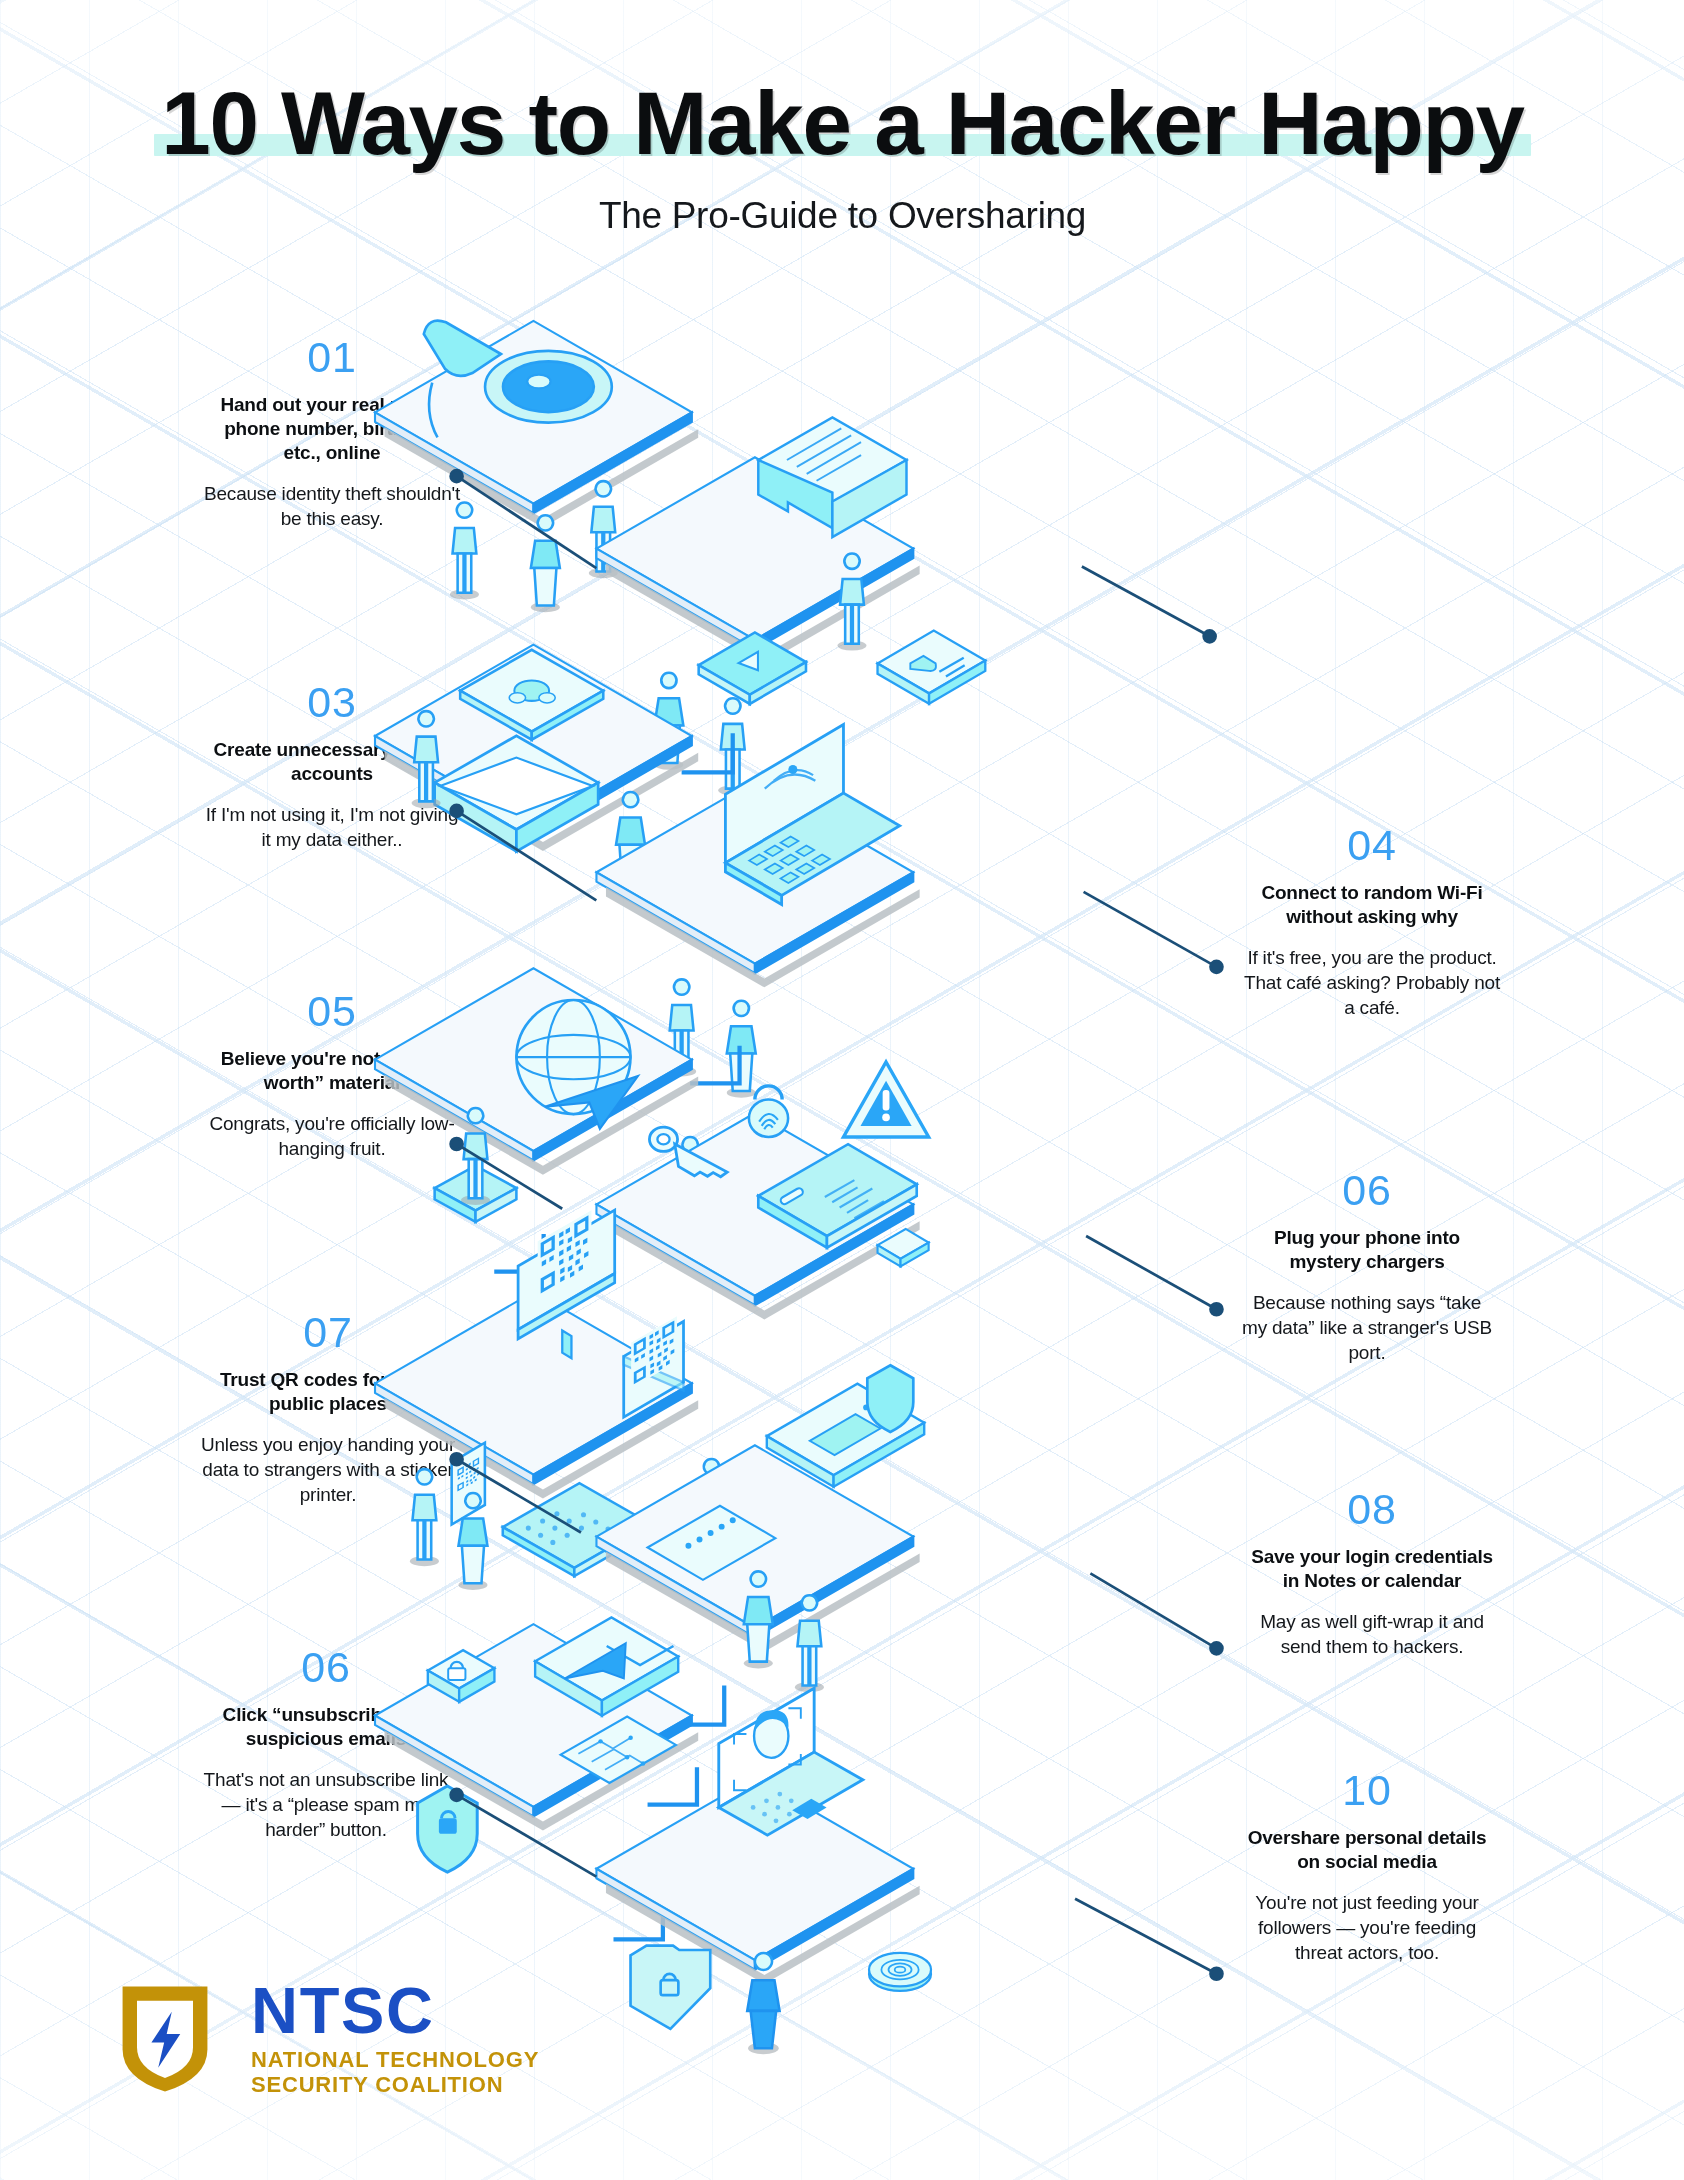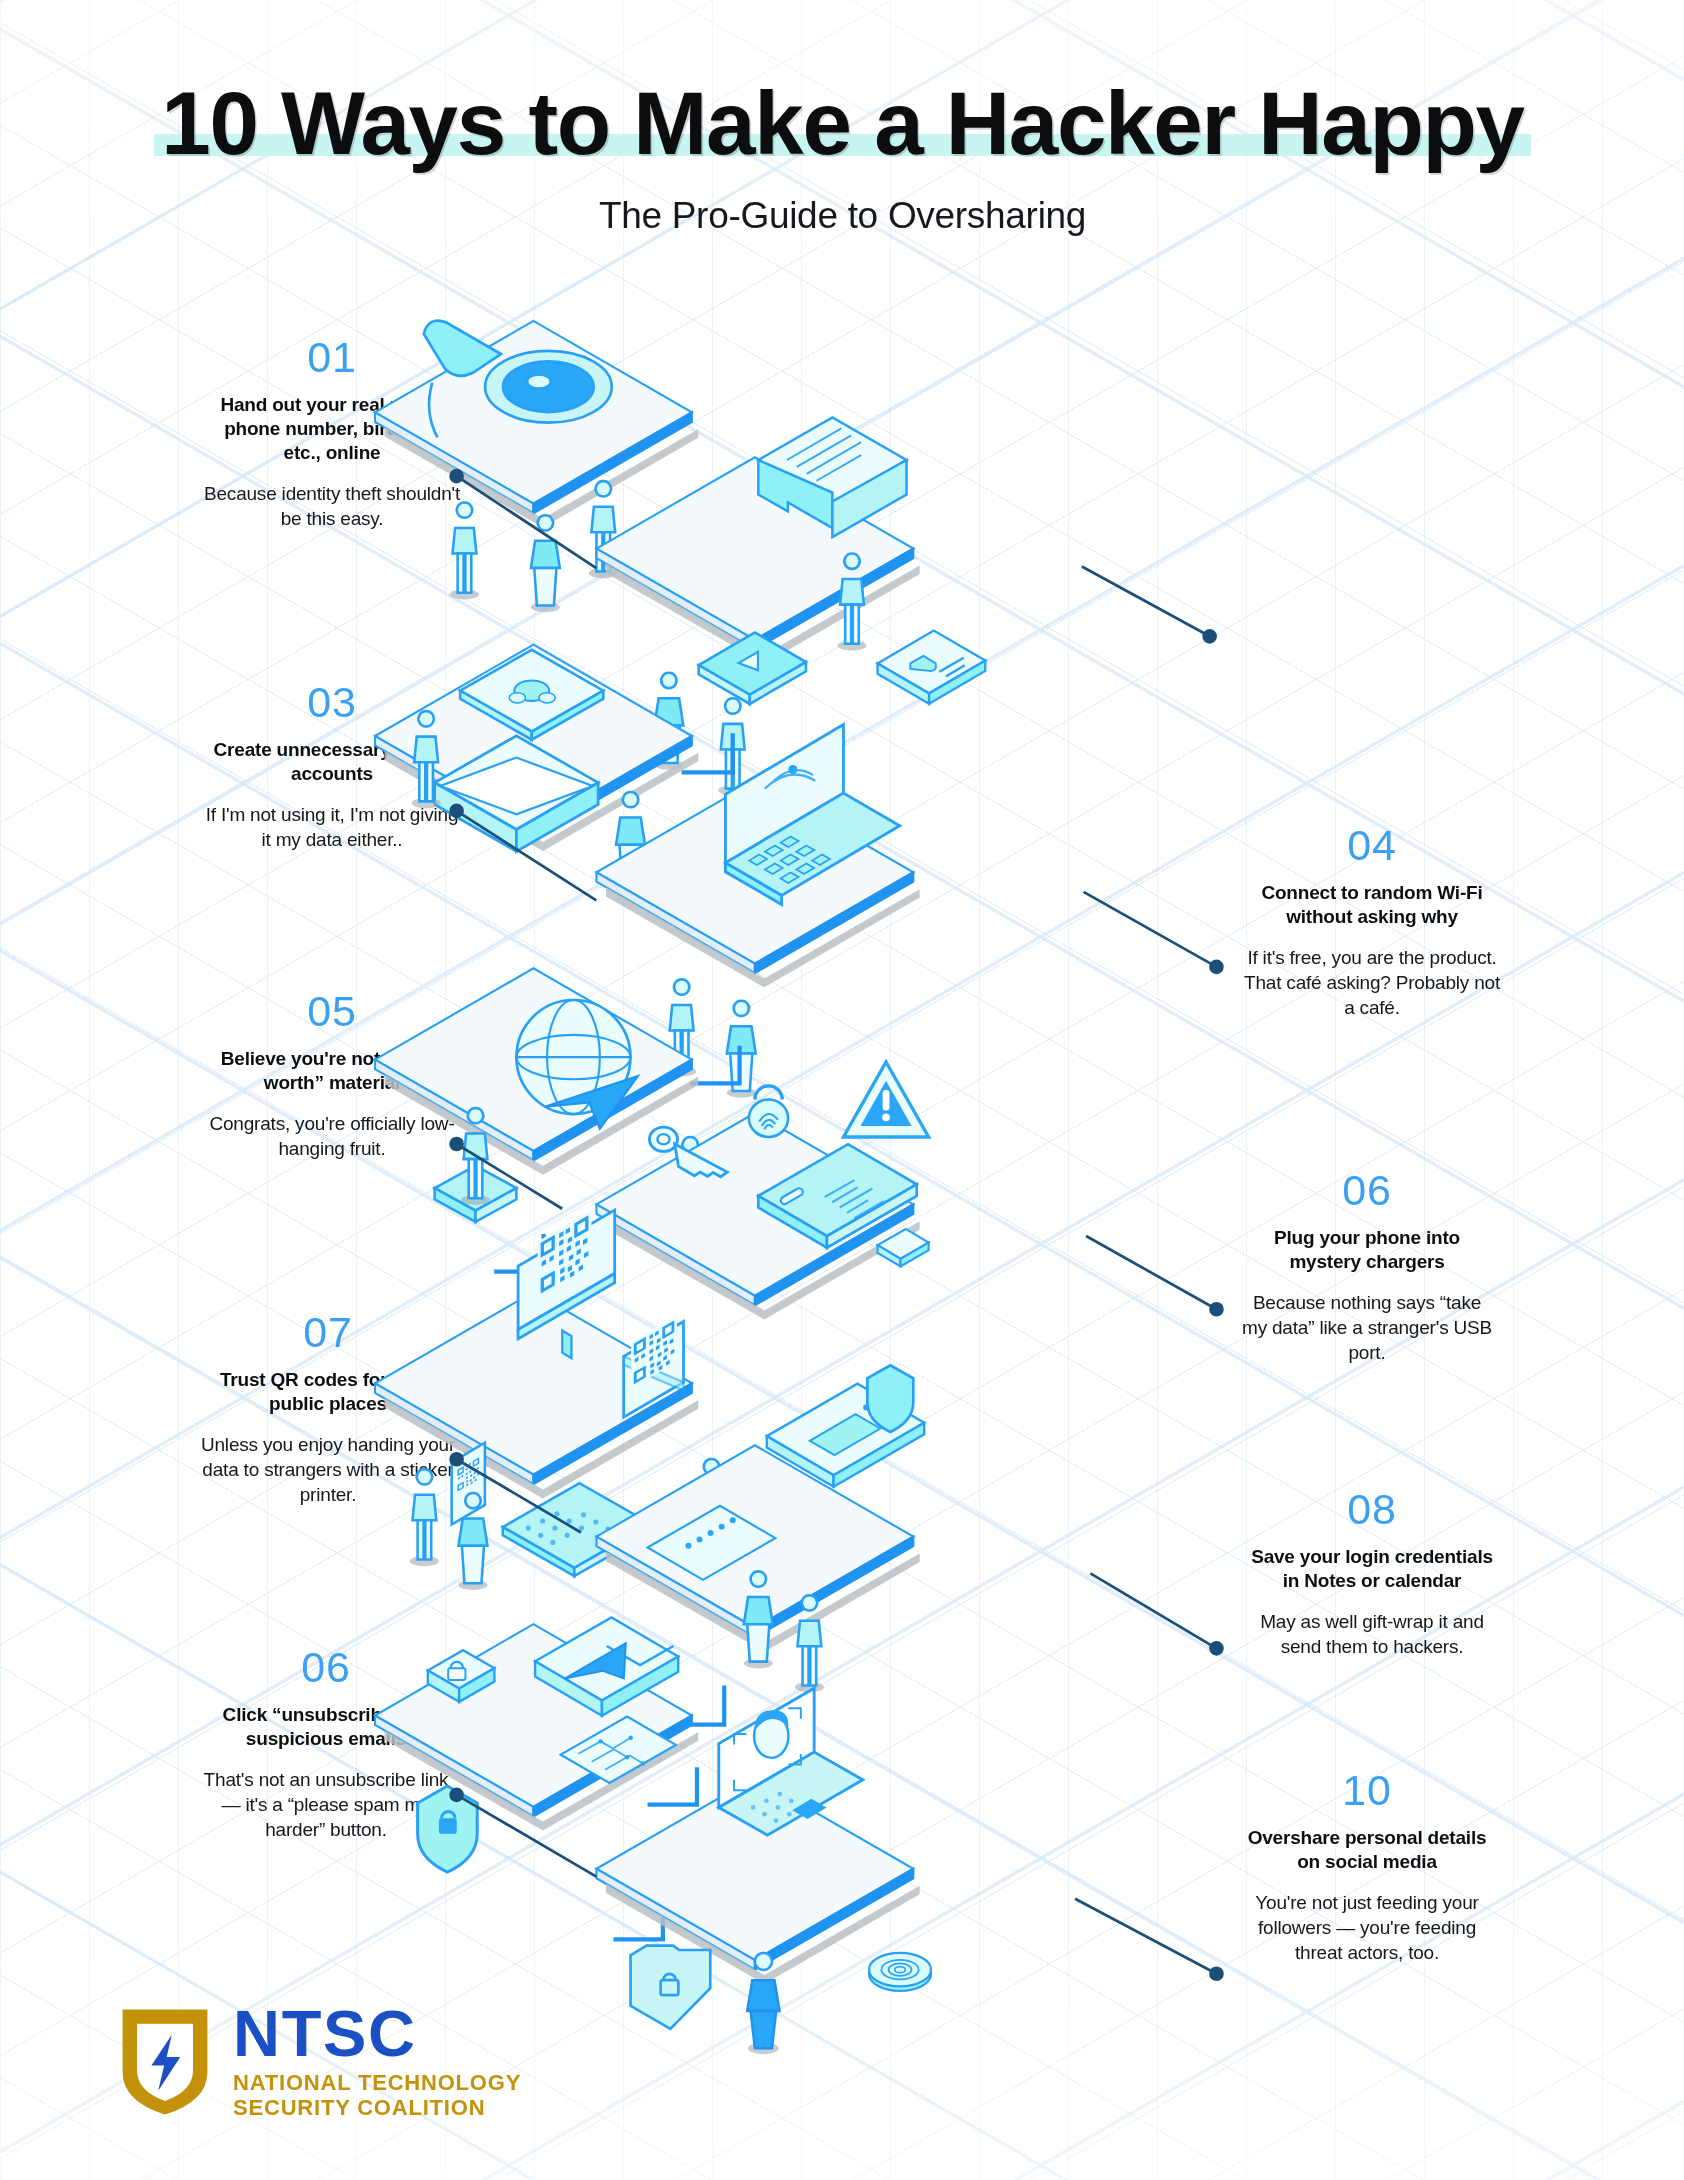--- a/index.html
+++ b/index.html
@@ -66,21 +66,21 @@
     font-size:19px; font-weight:400; line-height:1.32;
     color:#14171b; letter-spacing:-0.2px;
   }
   .tip.left  { text-align:center; }
   .tip.right { text-align:center; }
 
   
   #connectors { position:absolute; inset:0; z-index:4; pointer-events:none; }
 
   
-  .logo { position:absolute; left:119px; bottom:60px; display:flex; align-items:center; gap:22px; }
+  .logo { position:absolute; left:119px; bottom:83px; display:flex; align-items:center; gap:40px; }
   .logo .shield { width:92px; height:112px; flex:0 0 auto; }
   .logo .words { display:flex; flex-direction:column; justify-content:center; }
   .logo .ntsc {
     font-size:65px; font-weight:bold; color:#1b4fc4; letter-spacing:1.7px; line-height:.95;
   }
   .logo .full {
     margin-top:5.1px; font-size:22px; font-weight:bold; color:#c39208;
     letter-spacing:0.8px; line-height:1.16;
   }
 </style>

